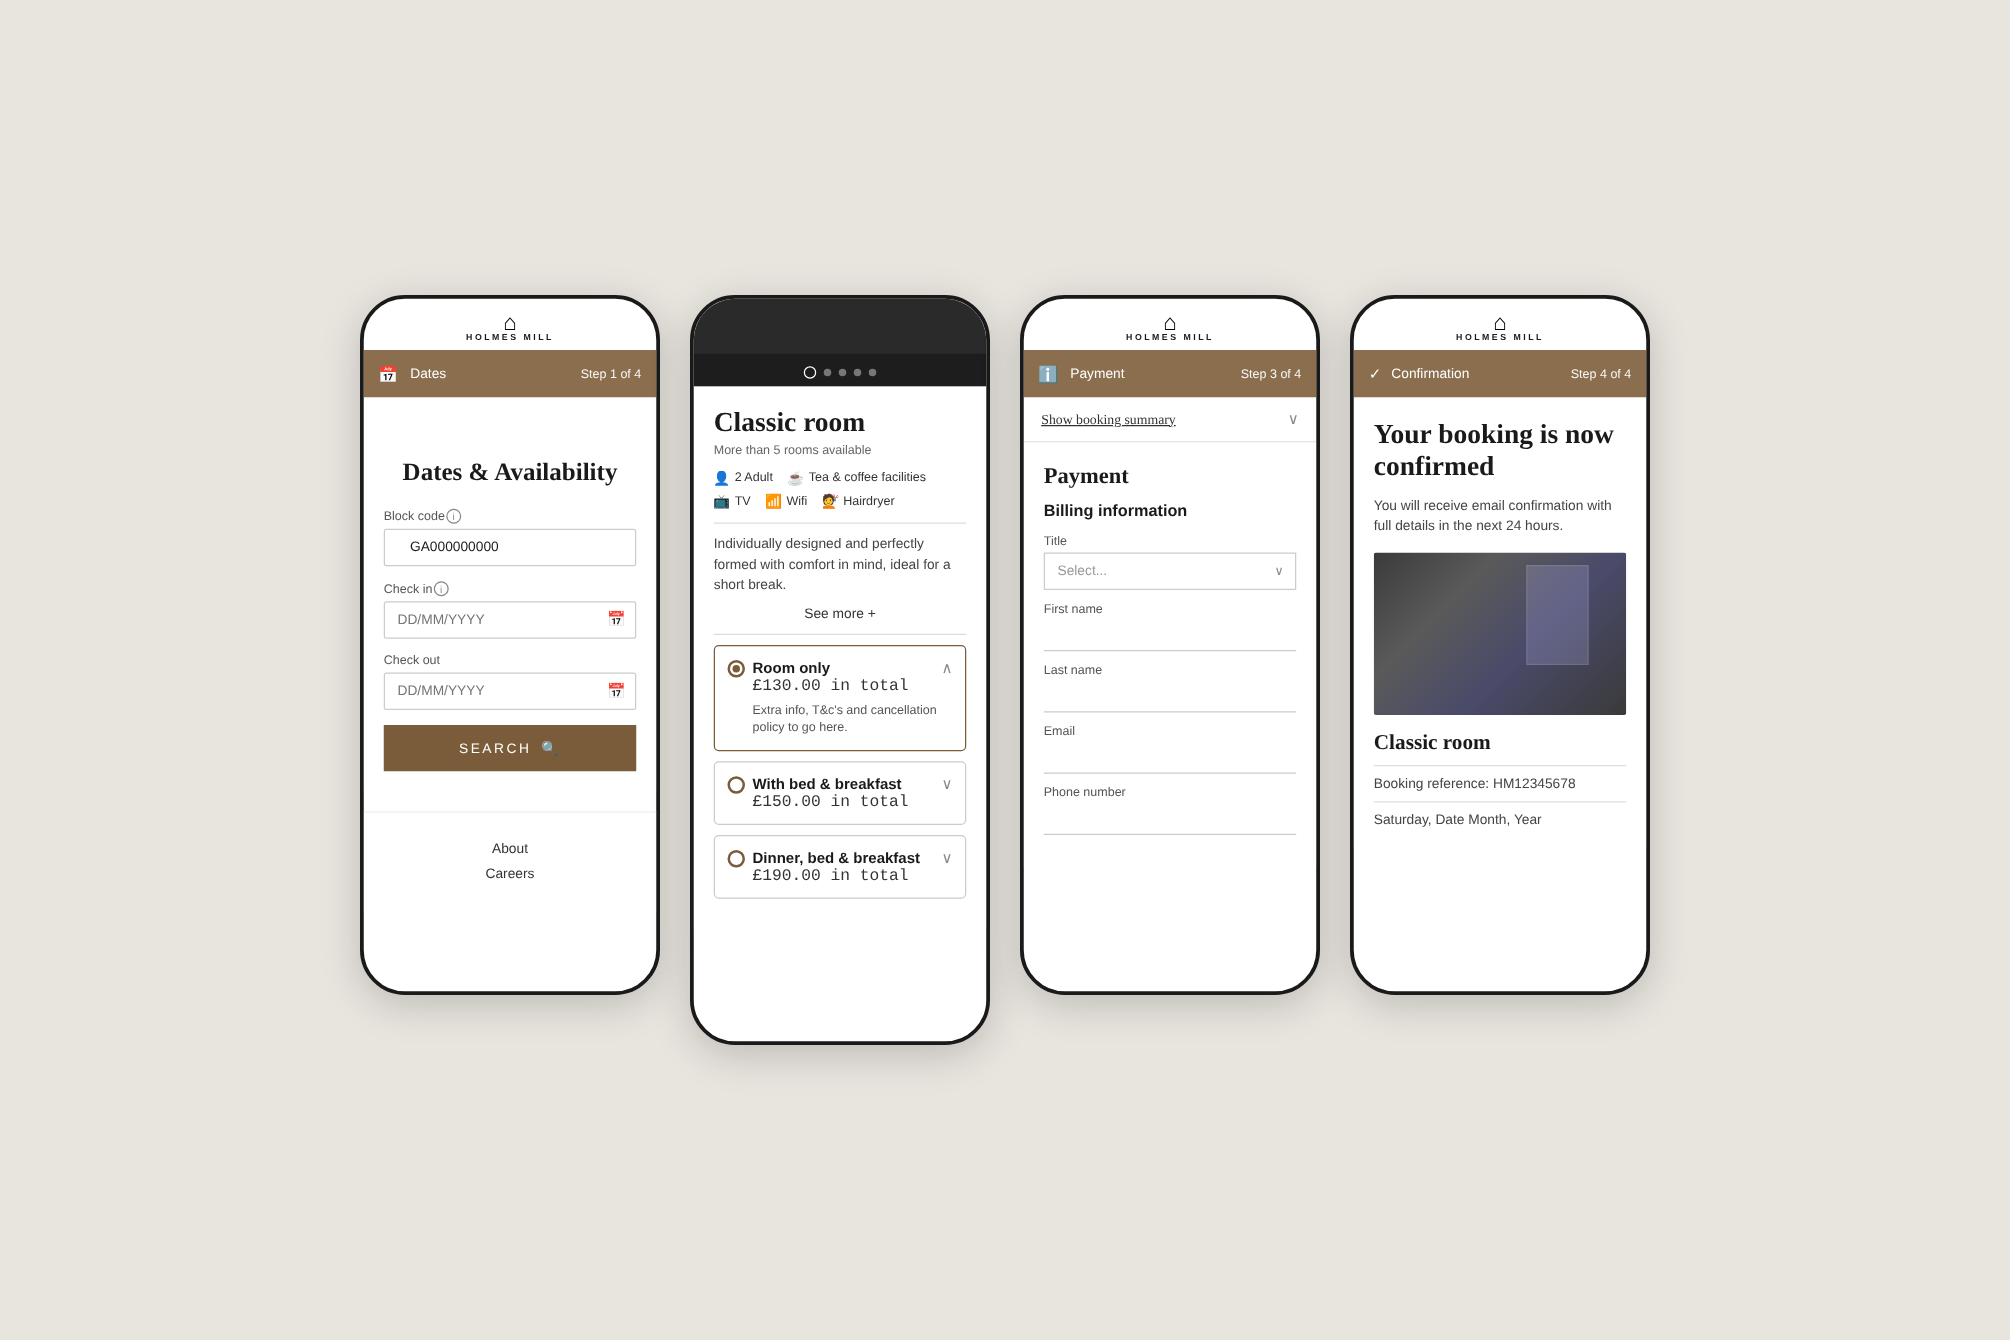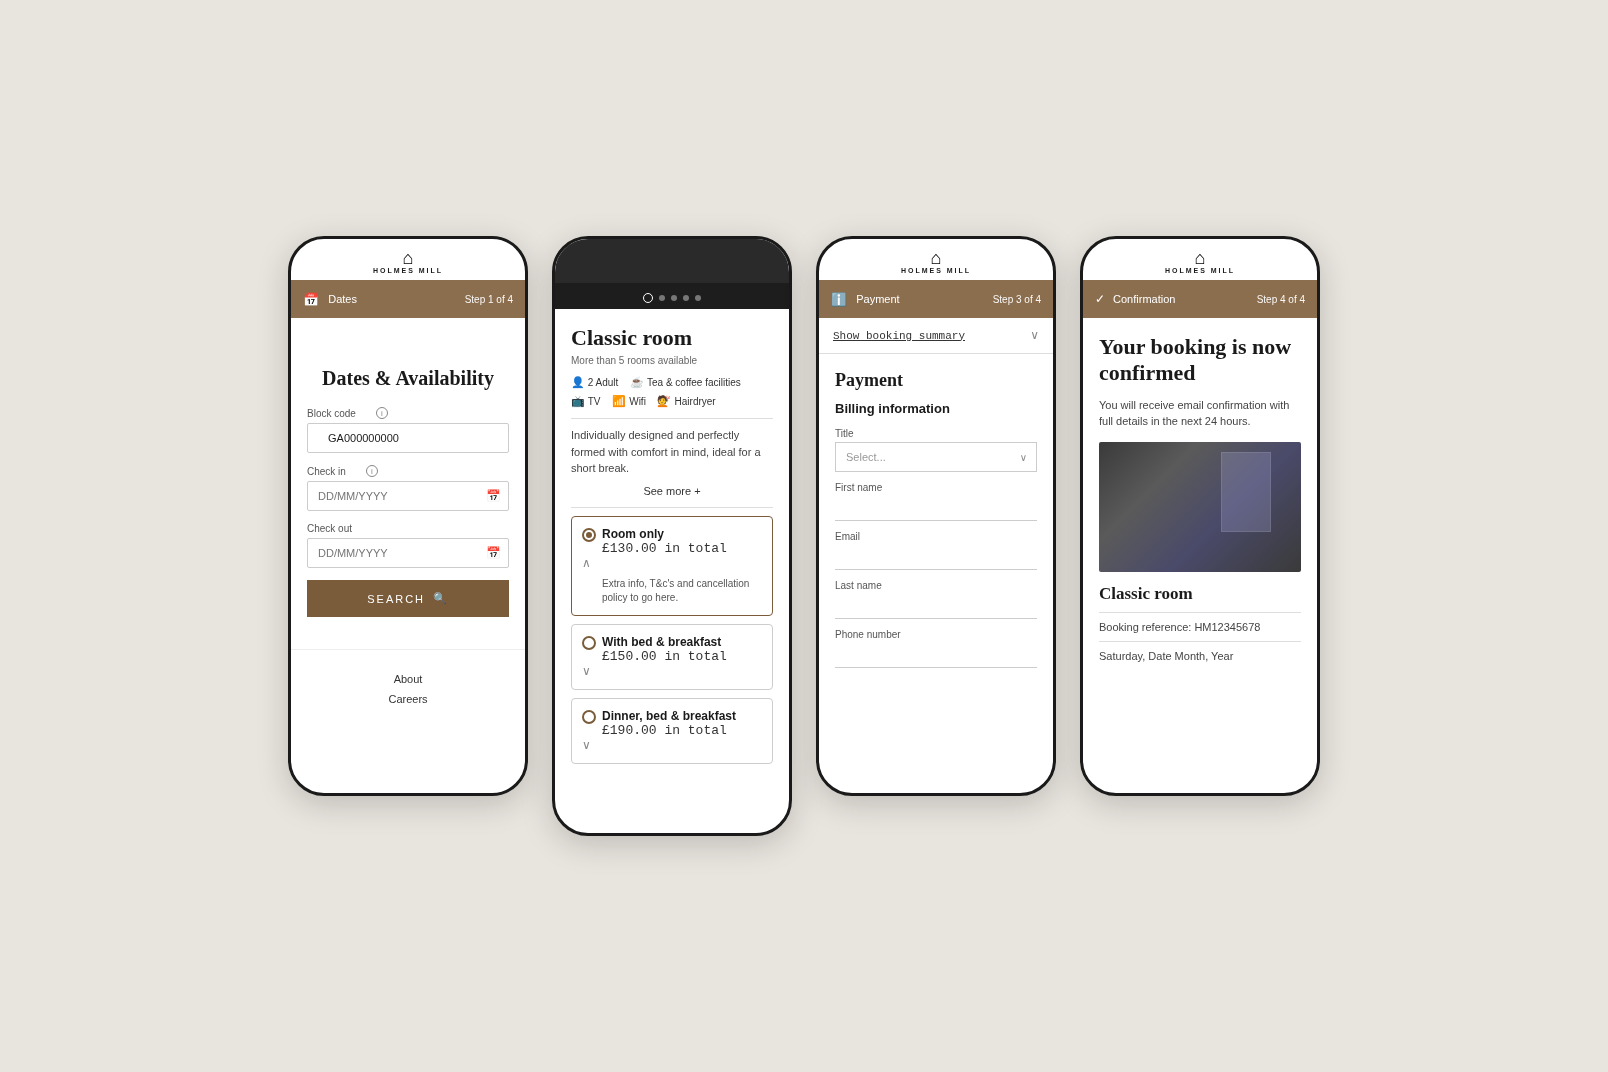--- a/index.html
+++ b/index.html
@@ -64,21 +64,21 @@
       line-height: 1.3;
       margin-top: 31px;
     }
     .form-label {
       font-size: 10px;
       color: #555;
       font-family: Arial, sans-serif;
       margin-bottom: 4px;
       display: flex;
       align-items: center;
-      gap: 20px;
+      gap: 1px;
     }
     .info-icon {
       width: 12px;
       height: 12px;
       border: 1px solid #888;
       border-radius: 50%;
       display: inline-flex;
       align-items: center;
       justify-content: center;
       font-size: 8px;
@@ -225,21 +225,20 @@
       margin-bottom: 8px;
       background: #fff;
     }
     .rate-option.selected {
       border-color: #7a5c3a;
     }
     .rate-header {
       display: flex;
       align-items: flex-start;
       justify-content: space-between;
-      flex-direction: column;
     }
     .rate-left {
       display: flex;
       align-items: flex-start;
       gap: 6px;
     }
     .radio-btn {
       width: 14px;
       height: 14px;
       border-radius: 50%;
@@ -285,21 +284,21 @@
       display: flex;
       align-items: center;
       justify-content: space-between;
       padding: 10px 14px;
       border-bottom: 1px solid #ddd;
       background: #fff;
     }
     .booking-summary-link {
       font-size: 11px;
       color: #333;
-      font-family: Liberation Mono, monospace;
+      font-family: Liberation Serif, serif;
       text-decoration: underline;
     }
     .section-title {
       font-size: 18px;
       color: #1a1a1a;
       margin-bottom: 4px;
     }
     .section-subtitle {
       font-size: 13px;
       color: #1a1a1a;
@@ -614,27 +613,27 @@
           </select>
         </div>
       </div>
 
       <div>
         <div class="field-label">First name</div>
         <input type="text" class="text-input-field" style="">
       </div>
 
       <div>
+        <div class="field-label">Last name</div>
+        <input type="text" class="text-input-field" style="">
+      </div>
+
+      <div>
         <div class="field-label">Email</div>
         <input type="email" class="text-input-field" style="">
-      </div>
-
-      <div>
-        <div class="field-label">Last name</div>
-        <input type="text" class="text-input-field" style="">
       </div>
 
       <div>
         <div class="field-label">Phone number</div>
         <input type="tel" class="text-input-field" style="">
       </div>
     </div>
   </div>
 
   <div class="phone">

